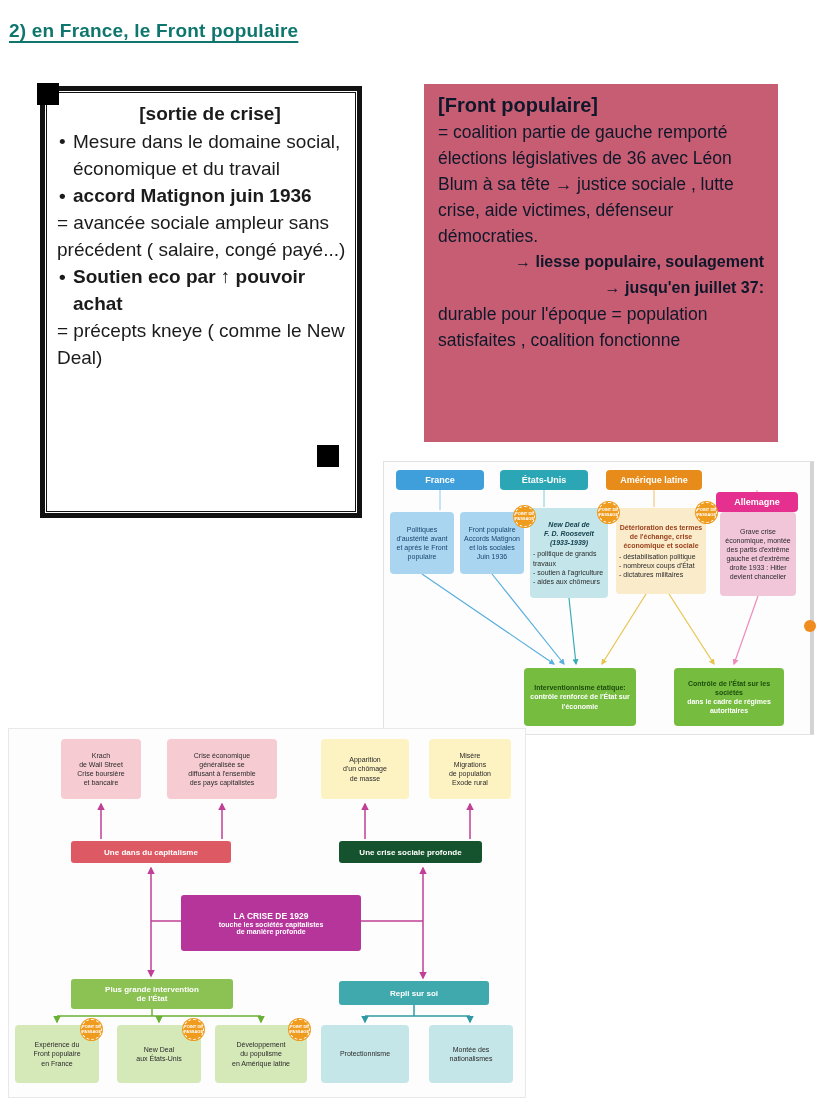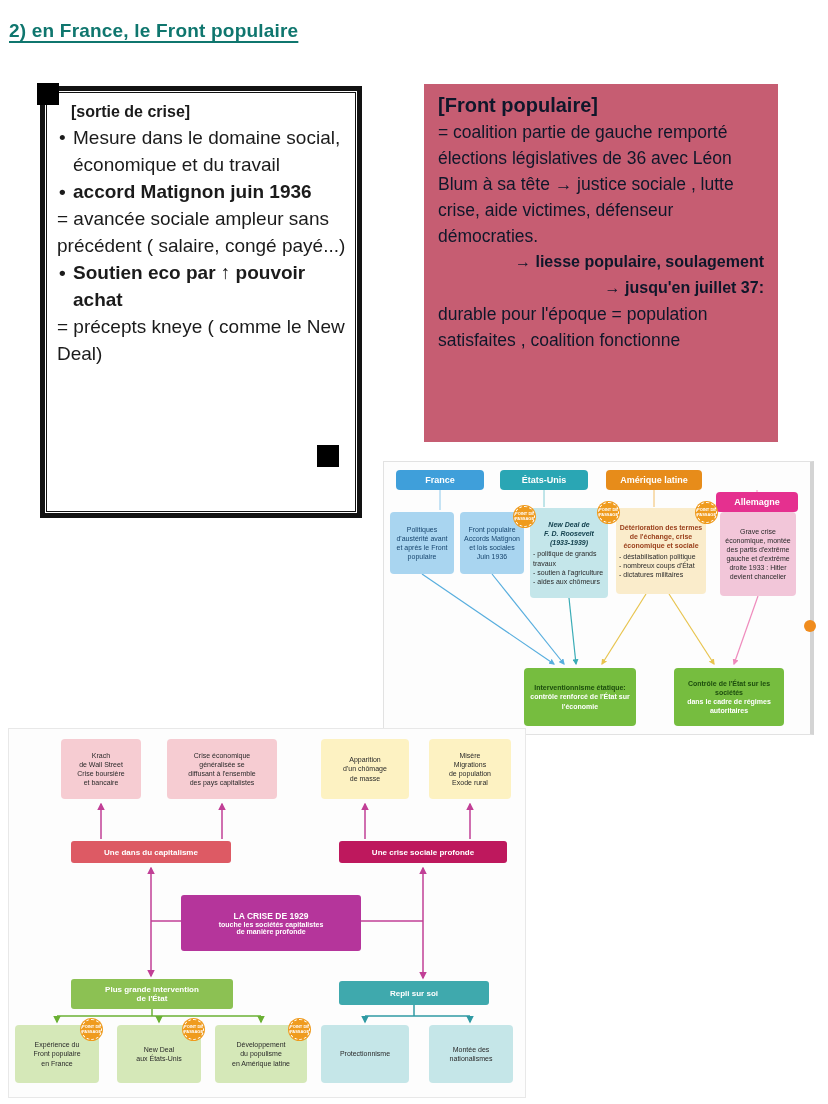--- a/index.html
+++ b/index.html
@@ -10,21 +10,21 @@
     text-decoration:underline;text-decoration-thickness:2px;text-underline-offset:4px;letter-spacing:.2px;}
 
   
   .sortie-frame{position:absolute;left:40px;top:86px;width:322px;height:432px;box-sizing:border-box;
     border:5px solid #121212;background:#fff;}
   .inner-line{position:absolute;inset:1px;border:1px solid #121212;pointer-events:none;}
   .handle{position:absolute;width:22px;height:22px;background:#000;z-index:4;}
   .handle-tl{left:-8px;top:-8px;}
   .handle-br{right:18px;bottom:46px;}
   .sortie-content{position:absolute;inset:0;padding:12px 8px 8px 12px;color:#1b1b1b;}
-  .sortie-title{margin-left:14px;font-size:16px;font-weight:700;margin-bottom:3px;}
+  .sortie-title{margin-left:14px;font-size:19px;font-weight:700;margin-bottom:3px;text-align:center;}
   .note-item{font-size:19px;line-height:27px;}
   .note-item.bullet{padding-left:16px;position:relative;}
   .note-item.bullet::before{content:"\2022";position:absolute;left:2px;}
   .note-item.bold{font-weight:700;}
 
   
   .front-box{position:absolute;left:424px;top:84px;width:354px;height:358px;box-sizing:border-box;
     background:#c65d72;padding:10px 14px;color:#0f172a;}
   .front-title{font-size:20px;font-weight:700;margin-bottom:2px;}
   .front-para{font-size:17.5px;line-height:26px;}
@@ -198,21 +198,21 @@
 des pays capitalistes</div>
     <div class="dbox pre" style="left:312px;top:10px;width:88px;height:60px;background:#fdf2c2;">Apparition
 d'un chômage
 de masse</div>
     <div class="dbox pre" style="left:420px;top:10px;width:82px;height:60px;background:#fdf2c2;">Misère
 Migrations
 de population
 Exode rural</div>
 
     <div class="bar" style="left:62px;top:112px;width:160px;height:22px;background:#dd5a64;">Une dans du capitalisme</div>
-    <div class="bar" style="left:330px;top:112px;width:168px;height:22px;background:#be185d;">Une crise sociale profonde</div>
+    <div class="bar" style="left:330px;top:112px;width:143px;height:22px;background:#14532d;">Une crise sociale profonde</div>
 
     <div class="bar" style="left:172px;top:166px;width:180px;height:56px;background:#b5359b;">
       <div class="center-title">LA CRISE DE 1929</div>
       <div class="center-body pre">touche les sociétés capitalistes
 de manière profonde</div>
     </div>
 
     <div class="bar pre" style="left:62px;top:250px;width:162px;height:30px;background:#8cc153;">Plus grande intervention
 de l'État</div>
     <div class="bar" style="left:330px;top:252px;width:150px;height:24px;background:#3fa9ad;">Repli sur soi</div>

